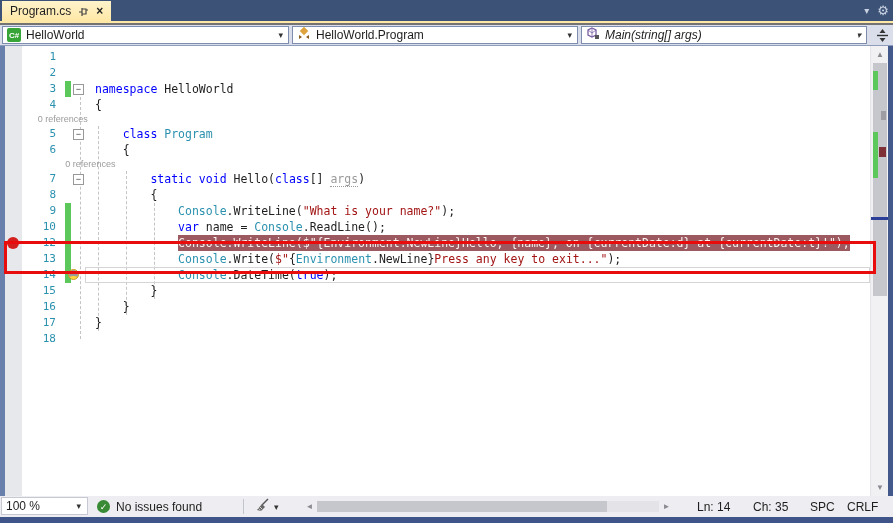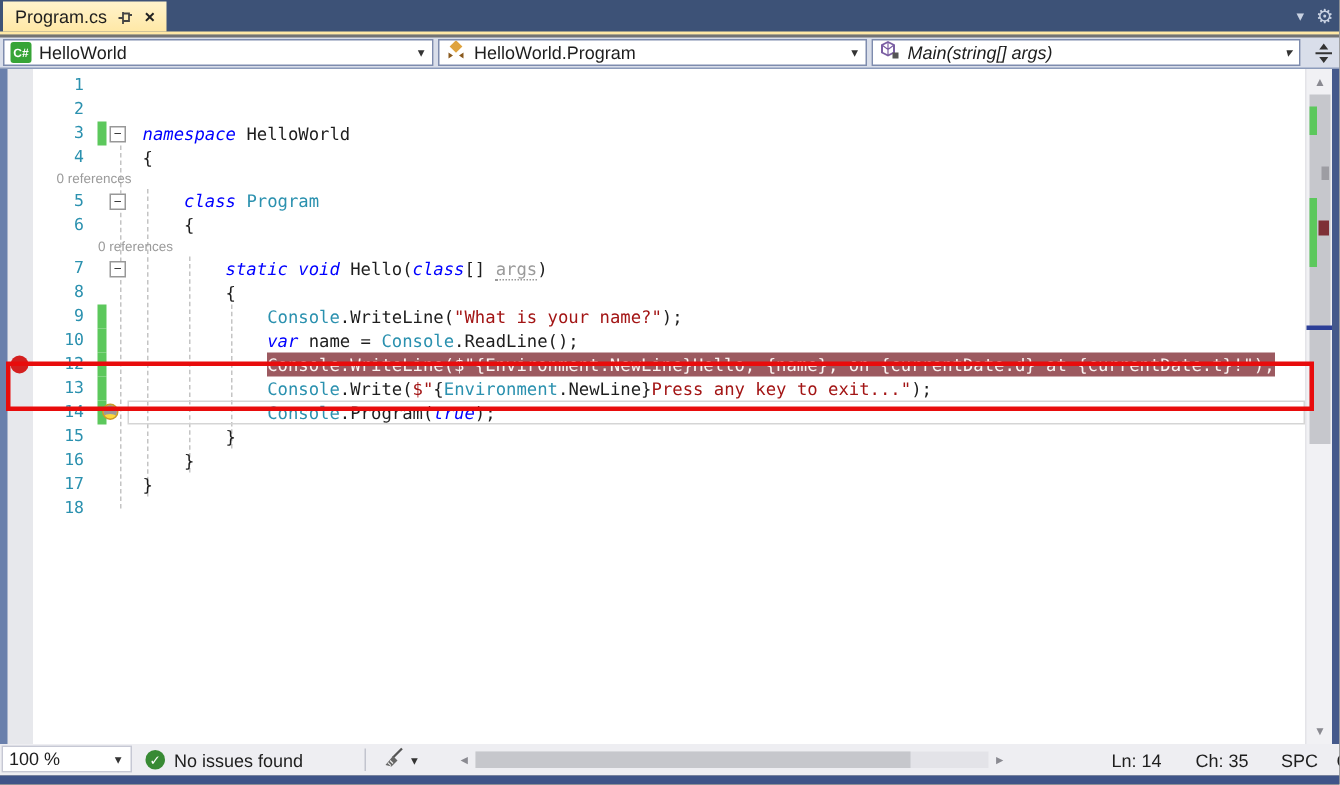--- a/index.html
+++ b/index.html
@@ -39,21 +39,21 @@
   .m-bar{width:6px;flex:none;}
   .m-bar.green{background:#5CC85C;}
   .m-fold{width:14px;flex:none;position:relative;}
   .code{flex:1;white-space:pre;position:relative;padding-left:10px;color:#1e1e1e;}
   .row.lens .code{font-size:9px;color:#9B9B9B;font-family:"Liberation Sans",sans-serif;}
   .row.cur .code{outline:1px solid #D5D5D5;outline-offset:-1px;}
   .bp-dot{position:absolute;left:7px;top:2px;width:12px;height:12px;border-radius:50%;background:#D41F1F;}
   .bulb{position:absolute;right:-14px;top:2px;width:9px;height:9px;border-radius:50%;background:#FFD83B;border:1px solid #C89B2D;box-shadow:0 10px 0 -4px #9a9a9a inset;}
   .fold-box{position:absolute;left:2px;top:3px;width:9px;height:9px;background:#fff;border:1px solid #989898;
             font-size:9px;line-height:8px;text-align:center;color:#333;font-family:"Liberation Sans",sans-serif;}
-  .c-k{color:#0000FF;font-style:italic;} .c-t{color:#2B91AF;} .c-s{color:#A31515;} .c-p{color:#1e1e1e;}
+  .c-k{color:#0000FF;} .c-t{color:#2B91AF;} .c-s{color:#A31515;} .c-p{color:#1e1e1e;}
   .c-dim{color:#9a9a9a;border-bottom:1px dotted #9a9a9a;}
   .c-hl{background:#9C5A60;color:#FBF4F2;display:inline-block;height:16px;}
   .guide{position:absolute;width:0;border-left:1px dashed #C4C4C4;}
   .g-fold{left:80px;top:51px;height:242px;}
   .g-0{left:98px;top:80px;height:205px;}
   .g-4{left:126px;top:125px;height:144px;}
   .g-8{left:154px;top:157px;height:96px;}
   .annotation{position:absolute;left:4px;top:195px;width:872px;height:33px;box-sizing:border-box;border:3px solid #E80C0C;z-index:6;}
   
   .vscroll{position:absolute;top:0;bottom:0;right:5px;width:18px;background:#F1F1F4;border-left:1px solid #E4E4E8;box-sizing:border-box;}
@@ -74,21 +74,21 @@
   .issues{position:absolute;left:97px;top:0;height:21px;display:flex;align-items:center;gap:6px;}
   .checkcircle{width:13px;height:13px;border-radius:50%;background:#388A34;color:#fff;font-size:9px;display:flex;align-items:center;justify-content:center;}
   .sb-divider{position:absolute;left:243px;top:3px;height:15px;width:1px;background:#C2C4CE;}
   .broom{position:absolute;left:255px;top:2px;display:flex;align-items:center;gap:4px;}
   .broom .caret{font-size:9px;color:#333;}
   .hscroll{position:absolute;left:303px;top:3px;width:370px;height:15px;}
   .hs-arrow{position:absolute;top:0;width:13px;height:15px;color:#8A8A91;font-size:8px;text-align:center;line-height:15px;}
   .hs-left{left:0;} .hs-right{right:0;}
   .hs-track{position:absolute;left:14px;right:14px;top:2px;height:11px;background:#E3E3E8;}
   .hs-thumb{position:absolute;left:0;top:0;width:290px;height:11px;background:#C6C7CC;}
-  .sb-label{position:absolute;top:0;height:21px;display:flex;align-items:center;white-space:nowrap;margin-left:44px;}
+  .sb-label{position:absolute;top:0;height:21px;display:flex;align-items:center;white-space:nowrap;}
   .sb-ln{left:697px;} .sb-ch{left:753px;} .sb-spc{left:810px;} .sb-eol{left:847px;}
   
   .bottom-border{position:absolute;left:0;top:517px;width:893px;height:6px;background:#3F5488;}
 </style>
 </head>
 <body>
 
 <div class="window">
 
   <div class="tabbar">
@@ -253,21 +253,21 @@
           <div class="m-num">13</div>
           <div class="m-bar green"></div>
           <div class="m-fold"></div>
           <div class="code"><span class="c-p">            </span><span class="c-t">Console</span><span class="c-p">.Write(</span><span class="c-s">$"</span><span class="c-p">{</span><span class="c-t">Environment</span><span class="c-p">.NewLine</span><span class="c-p">}</span><span class="c-s">Press any key to exit..."</span><span class="c-p">);</span></div>
         </div>
         <div class="row cur">
           <div class="m-bp"></div>
           <div class="m-num">14<span class="bulb"></span></div>
           <div class="m-bar green"></div>
           <div class="m-fold"></div>
-          <div class="code"><span class="c-p">            </span><span class="c-t">Console</span><span class="c-p">.Program(</span><span class="c-k">true</span><span class="c-p">);</span></div>
+          <div class="code"><span class="c-p">            </span><span class="c-t">Console</span><span class="c-p">.DateTime(</span><span class="c-k">true</span><span class="c-p">);</span></div>
         </div>
         <div class="row">
           <div class="m-bp"></div>
           <div class="m-num">15</div>
           <div class="m-bar"></div>
           <div class="m-fold"></div>
           <div class="code"><span class="c-p">        }</span></div>
         </div>
         <div class="row">
           <div class="m-bp"></div>

